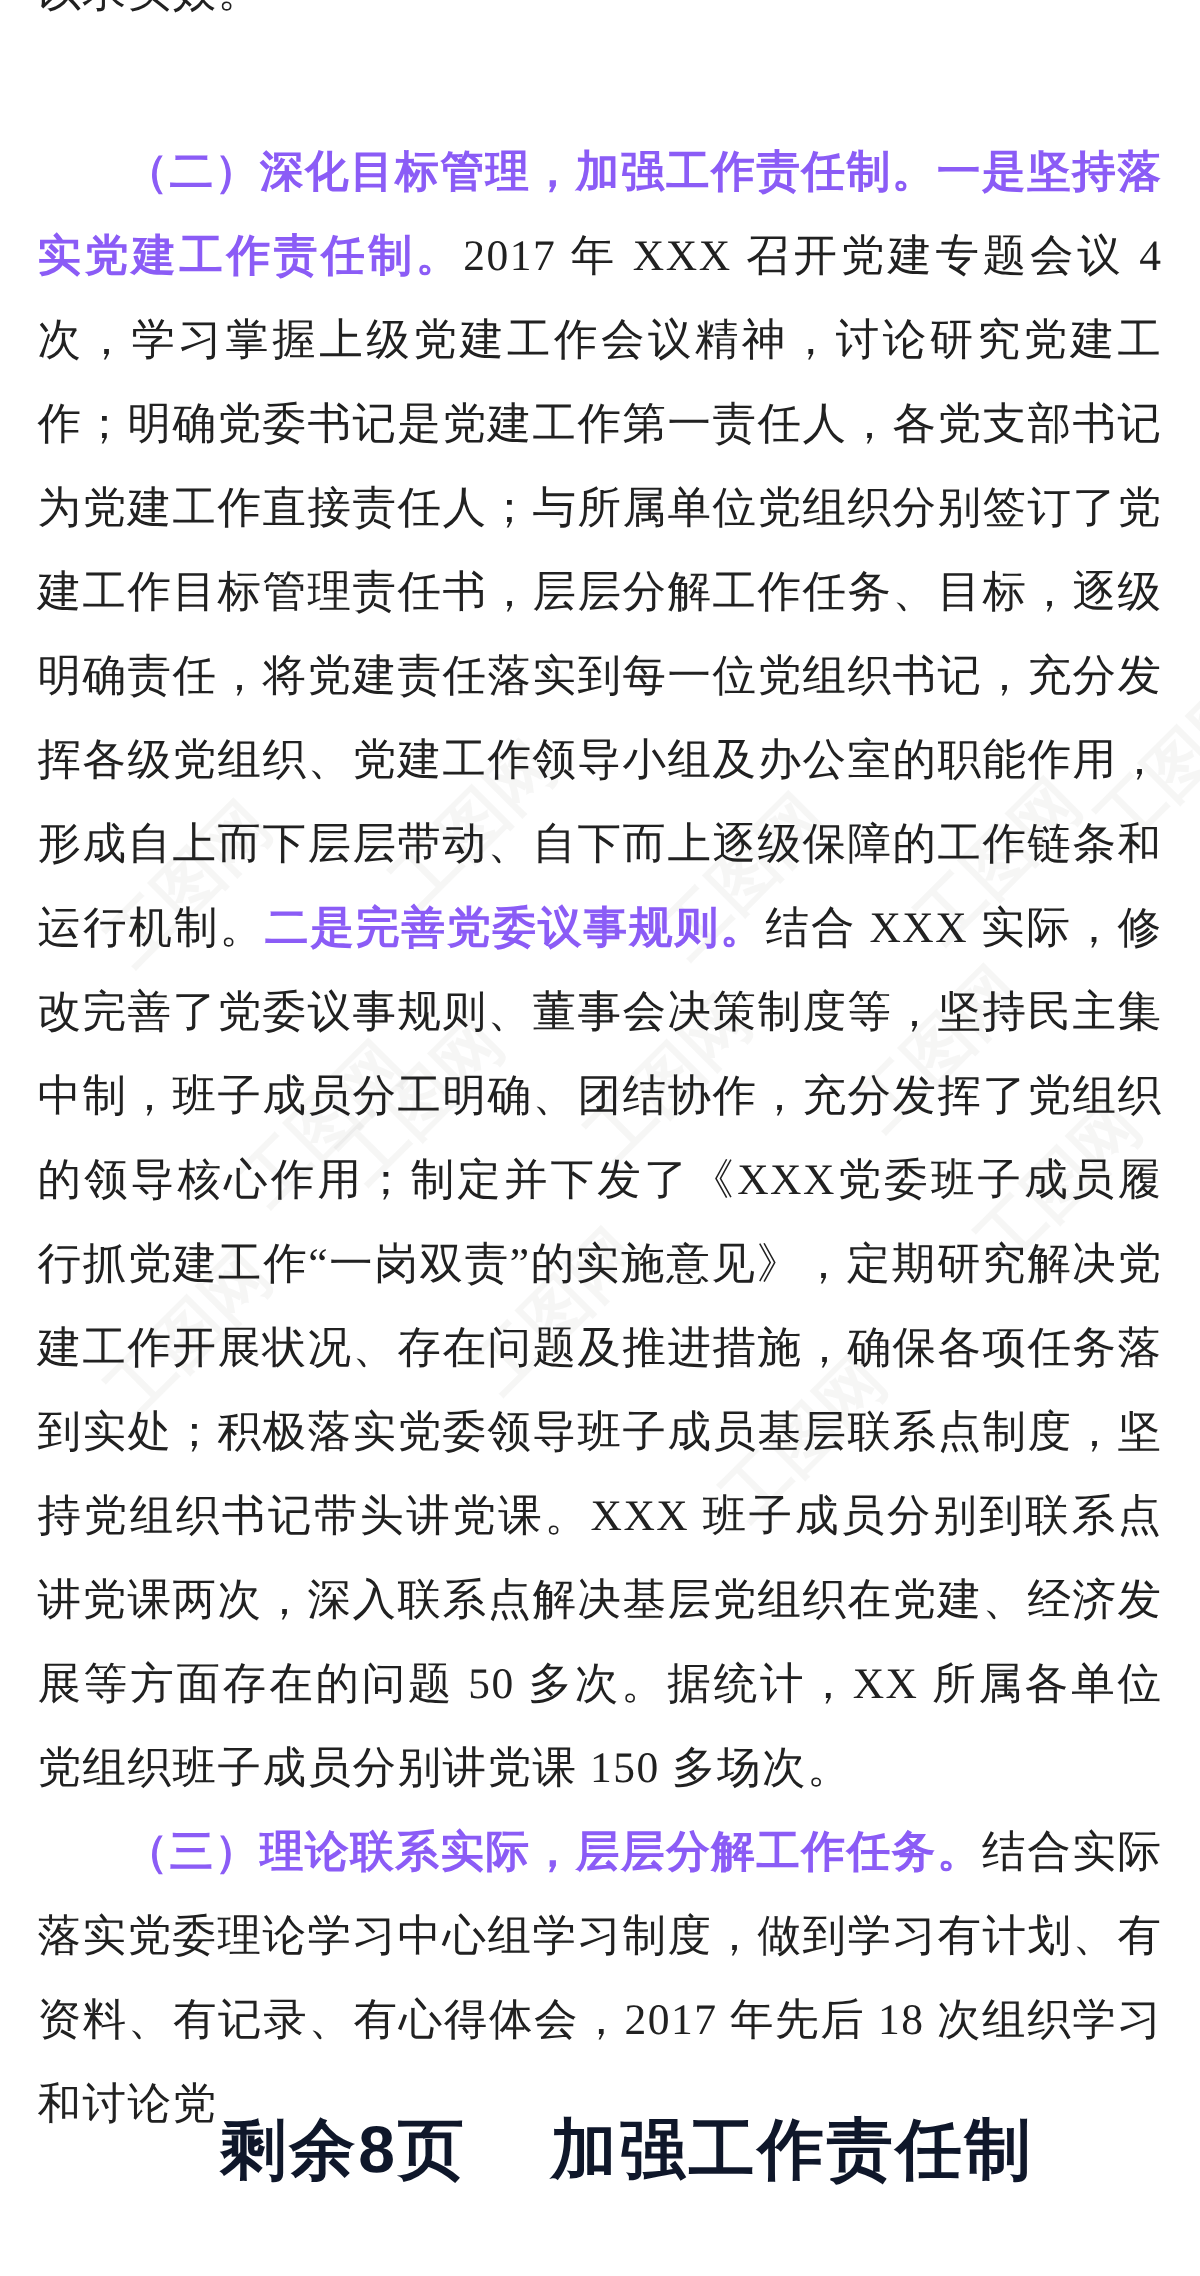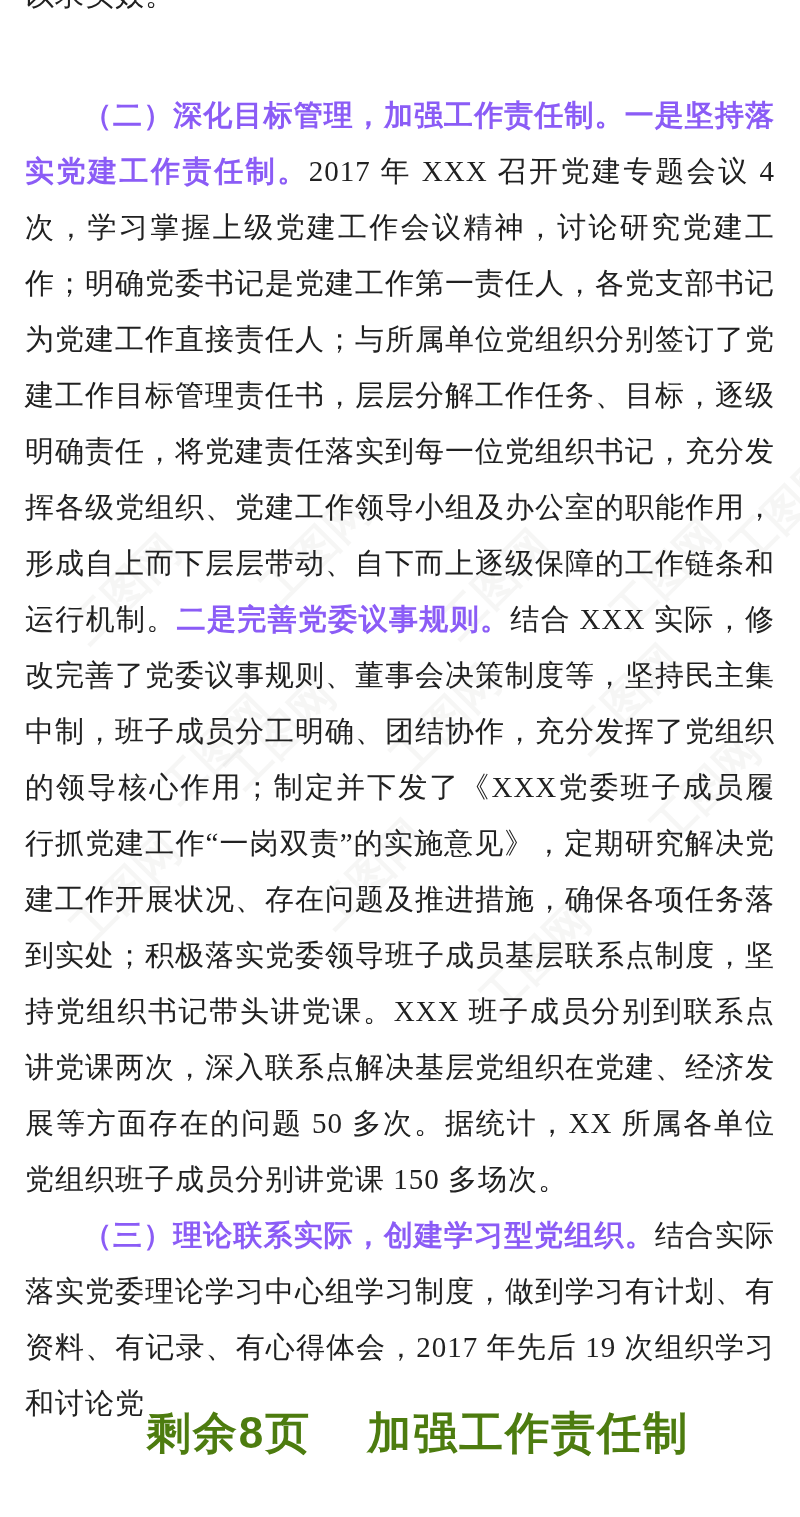--- a/index.html
+++ b/index.html
@@ -101,22 +101,22 @@
     </div>
 
   <div class="content">
 
     <div class="partial-line">
       <span>以求实效。</span>
     </div>
 
     <p class="para para-first"><span class="b">（二）深化目标管理，加强工作责任制。一是坚持落实党建工作责任制。</span><span>2017 年 XXX 召开党建专题会议 4 次，学习掌握上级党建工作会议精神，讨论研究党建工作；明确党委书记是党建工作第一责任人，各党支部书记为党建工作直接责任人；与所属单位党组织分别签订了党建工作目标管理责任书，层层分解工作任务、目标，逐级明确责任，将党建责任落实到每一位党组织书记，充分发挥各级党组织、党建工作领导小组及办公室的职能作用，形成自上而下层层带动、自下而上逐级保障的工作链条和运行机制。</span><span class="b">二是完善党委议事规则。</span><span>结合 XXX 实际，修改完善了党委议事规则、董事会决策制度等，坚持民主集中制，班子成员分工明确、团结协作，充分发挥了党组织的领导核心作用；制定并下发了《XXX党委班子成员履行抓党建工作“一岗双责”的实施意见》，定期研究解决党建工作开展状况、存在问题及推进措施，确保各项任务落到实处；积极落实党委领导班子成员基层联系点制度，坚持党组织书记带头讲党课。XXX 班子成员分别到联系点讲党课两次，深入联系点解决基层党组织在党建、经济发展等方面存在的问题 50 多次。据统计，XX 所属各单位党组织班子成员分别讲党课 150 多场次。</span></p>
 
-    <p class="para"><span class="b">（三）理论联系实际，创建学习型党组织。</span><span>结合实际落实党委理论学习中心组学习制度，做到学习有计划、有资料、有记录、有心得体会，2017 年先后 19 次组织学习和讨论党</span></p>
+    <p class="para"><span class="b">（三）理论联系实际，层层分解工作任务。</span><span>结合实际落实党委理论学习中心组学习制度，做到学习有计划、有资料、有记录、有心得体会，2017 年先后 18 次组织学习和讨论党</span></p>
 
   </div>
 
-  <div class="footer" id="footer" style="color: #4d7c0f; padding-left: 36px;">
+  <div class="footer" id="footer" style="color: #0f172a; padding-left: 36px;">
     <span>剩余8页</span>
     <span>加强工作责任制</span>
   </div>
 
 </div>
 
 </body></html>

